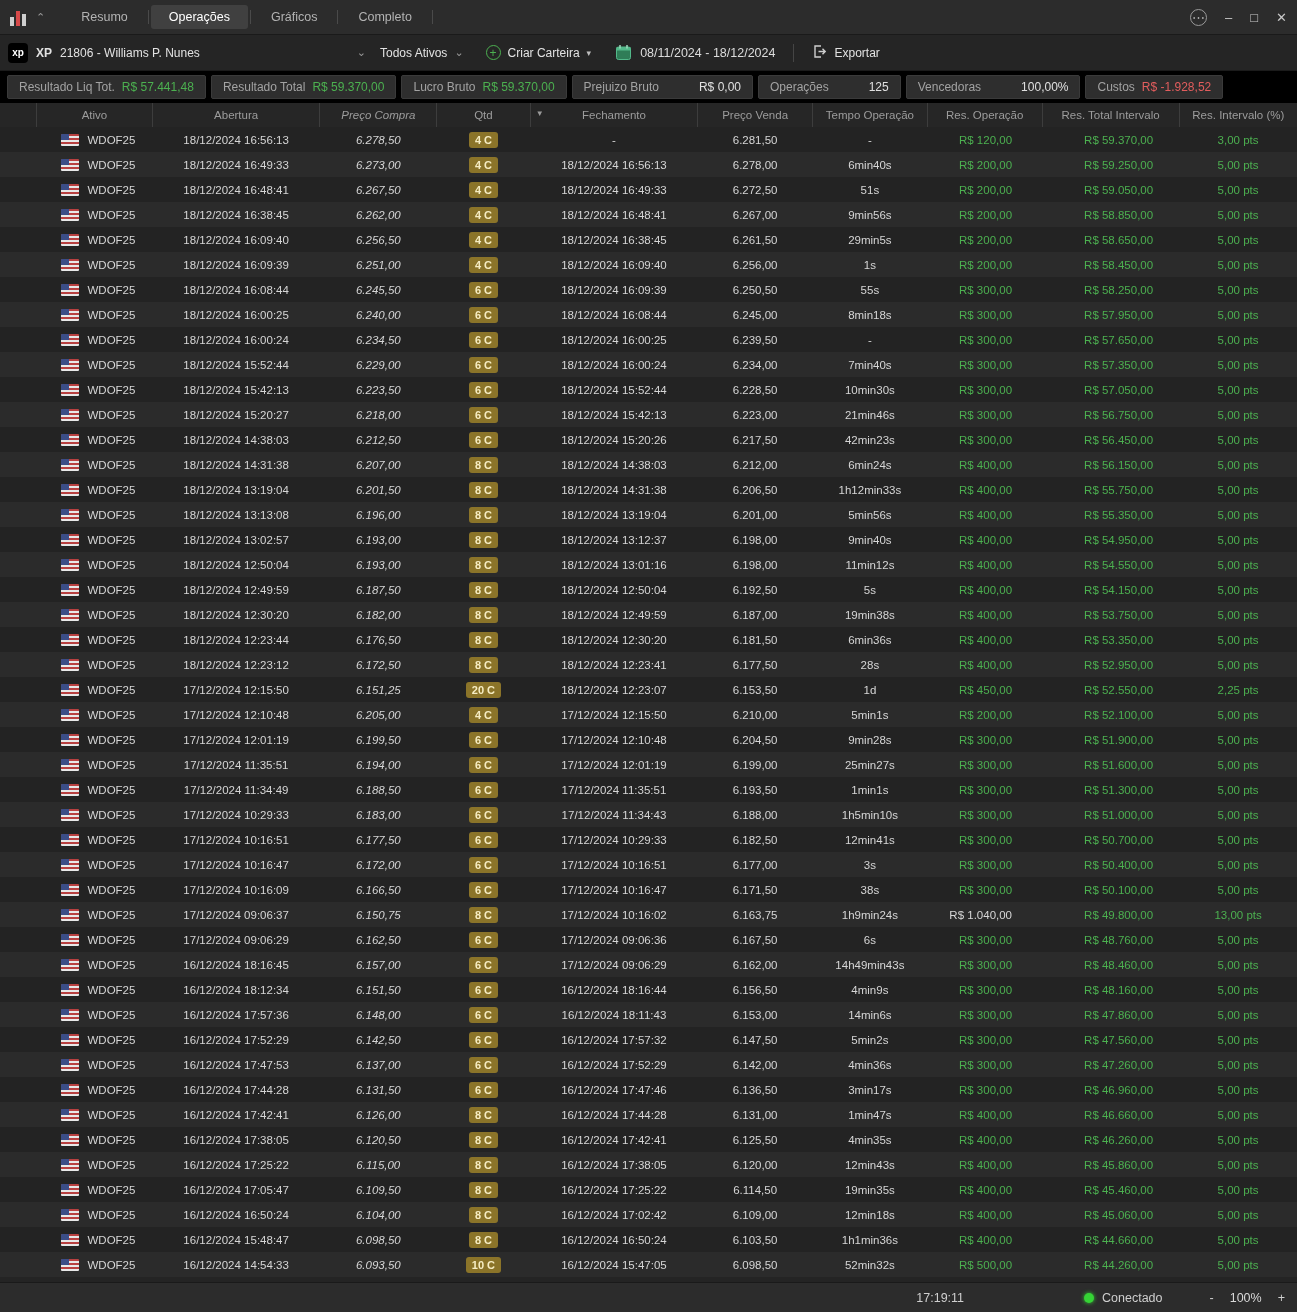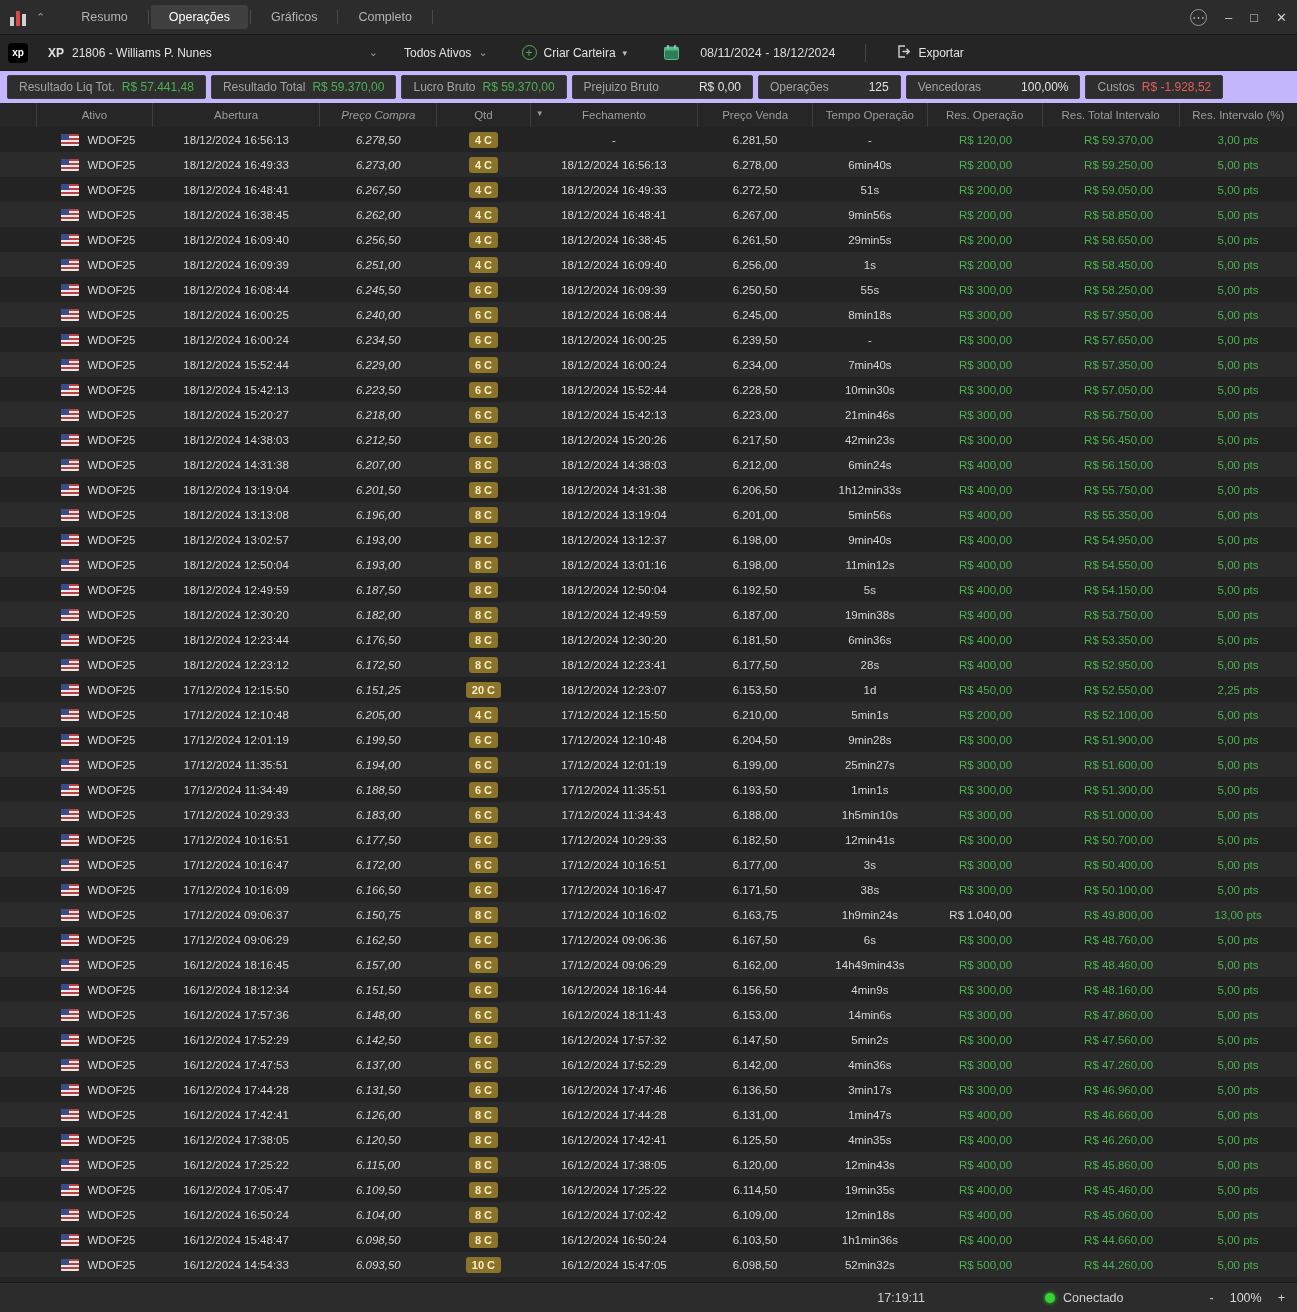--- a/index.html
+++ b/index.html
@@ -19,38 +19,38 @@
   .chev-up { color: #9a9a9a; font-size: 11px; margin-right: 18px; cursor: pointer; }
   .tab { color: #b3b3b3; font-size: 12.5px; padding: 5px 18px; cursor: pointer; border-radius: 3px; }
   .tab.active { background: #404040; color: #ffffff; }
   .tab-sep { width: 1px; height: 14px; background: #4a4a4a; margin: 0 2px; }
   .win-controls { margin-left: auto; display: flex; align-items: center; gap: 18px; color: #c9c9c9; }
   .win-controls span { cursor: pointer; font-size: 13px; }
   .menu-circle { width: 17px; height: 17px; border: 1px solid #9a9a9a; border-radius: 50%;
                  display: inline-flex; align-items: center; justify-content: center; font-size: 10px; line-height: 1; }
   
   .toolbar { height: 36px; background: #252525; border-bottom: 1px solid #1b1b1b;
-             display: flex; align-items: center; padding: 0 8px; gap: 20px; flex: none; }
+             display: flex; align-items: center; padding: 0 8px; gap: 8px; flex: none; }
   .xp-logo { width: 20px; height: 20px; background: #000; color: #fff; border-radius: 4px;
              display: inline-flex; align-items: center; justify-content: center;
              font-weight: bold; font-size: 10px; }
   .account-select { display: flex; align-items: center; gap: 8px; cursor: pointer; min-width: 330px; color: #e2e2e2; }
   .account-select b { font-size: 12px; }
   .chev-down { color: #9a9a9a; font-size: 11px; margin-left: auto; }
   .asset-select { display: flex; align-items: center; gap: 7px; cursor: pointer; color: #e2e2e2; padding: 0 6px; }
   .btn-create { display: flex; align-items: center; gap: 7px; cursor: pointer; color: #e2e2e2; padding: 0 8px; }
   .plus-circle { width: 15px; height: 15px; border: 1.5px solid #4cb050; color: #4cb050; border-radius: 50%;
                  display: inline-flex; align-items: center; justify-content: center; font-size: 12px; line-height: 1; }
   .caret-sm { font-size: 9px; color: #bdbdbd; }
   .cal-icon { margin-left: 8px; cursor: pointer; display: inline-flex; }
   .date-range { color: #dcdcdc; font-size: 12.5px; cursor: pointer; }
   .tool-sep { width: 1px; height: 18px; background: #454545; margin: 0 10px; }
   .btn-export { display: flex; align-items: center; gap: 7px; cursor: pointer; color: #e2e2e2; }
   
-  .summary { height: 32px; background: #c4b5fd; display: flex; align-items: center;
+  .summary { height: 32px; background: #000000; display: flex; align-items: center;
              gap: 5px; padding: 0 7px; flex: none; }
   .sum-item { background: #2e2e2e; border: 1px solid #3a3a3a; border-radius: 2px;
               height: 24px; display: inline-flex; align-items: center; gap: 7px;
               padding: 0 11px; font-size: 12px; white-space: nowrap; }
   .sum-item .lbl { color: #a3a3a3; }
   .val-green { color: #4cb050; }
   .val-red { color: #e25d5d; }
   .val-plain { color: #e0e0e0; margin-left: 33px; }
   
   .table-area { flex: 1; overflow: hidden; background: #242424; }
@@ -82,21 +82,21 @@
           background: repeating-linear-gradient(180deg, #b84040 0 2px, #e8e8e8 2px 4px); }
   .flag::after { content: ""; position: absolute; left: 0; top: 0; width: 8px; height: 6px; background: #3b4d86; }
   .badge { display: inline-block; min-width: 26px; background: #8b7429; color: #f6edc3;
            font-weight: bold; font-size: 11px; border-radius: 3px; padding: 2px 6px; }
   .filter-ic { position: absolute; left: 5px; top: 6px; font-size: 8px; color: #9a9a9a; cursor: pointer; }
   
   .statusbar { height: 30px; background: #2c2c2c; border-top: 1px solid #1a1a1a;
                display: flex; align-items: center; justify-content: flex-end;
                padding: 0 12px; flex: none; font-size: 12.5px; color: #cfcfcf; }
   .clock { margin-right: 120px; }
-  .conn { display: flex; align-items: center; gap: 8px; margin-right: 86px; }
+  .conn { display: flex; align-items: center; gap: 8px; margin-right: 47px; }
   .conn-dot { width: 10px; height: 10px; border-radius: 50%; background: #35d435; box-shadow: 0 0 4px #35d435; }
   .zoom-ctl { display: flex; align-items: center; gap: 16px; }
   .zoom-ctl span { cursor: pointer; }
   .zoom-level { color: #d8d8d8; }
 </style>
 </head>
 <body>
 
 <div class="tabbar">
   <span class="app-logo">

